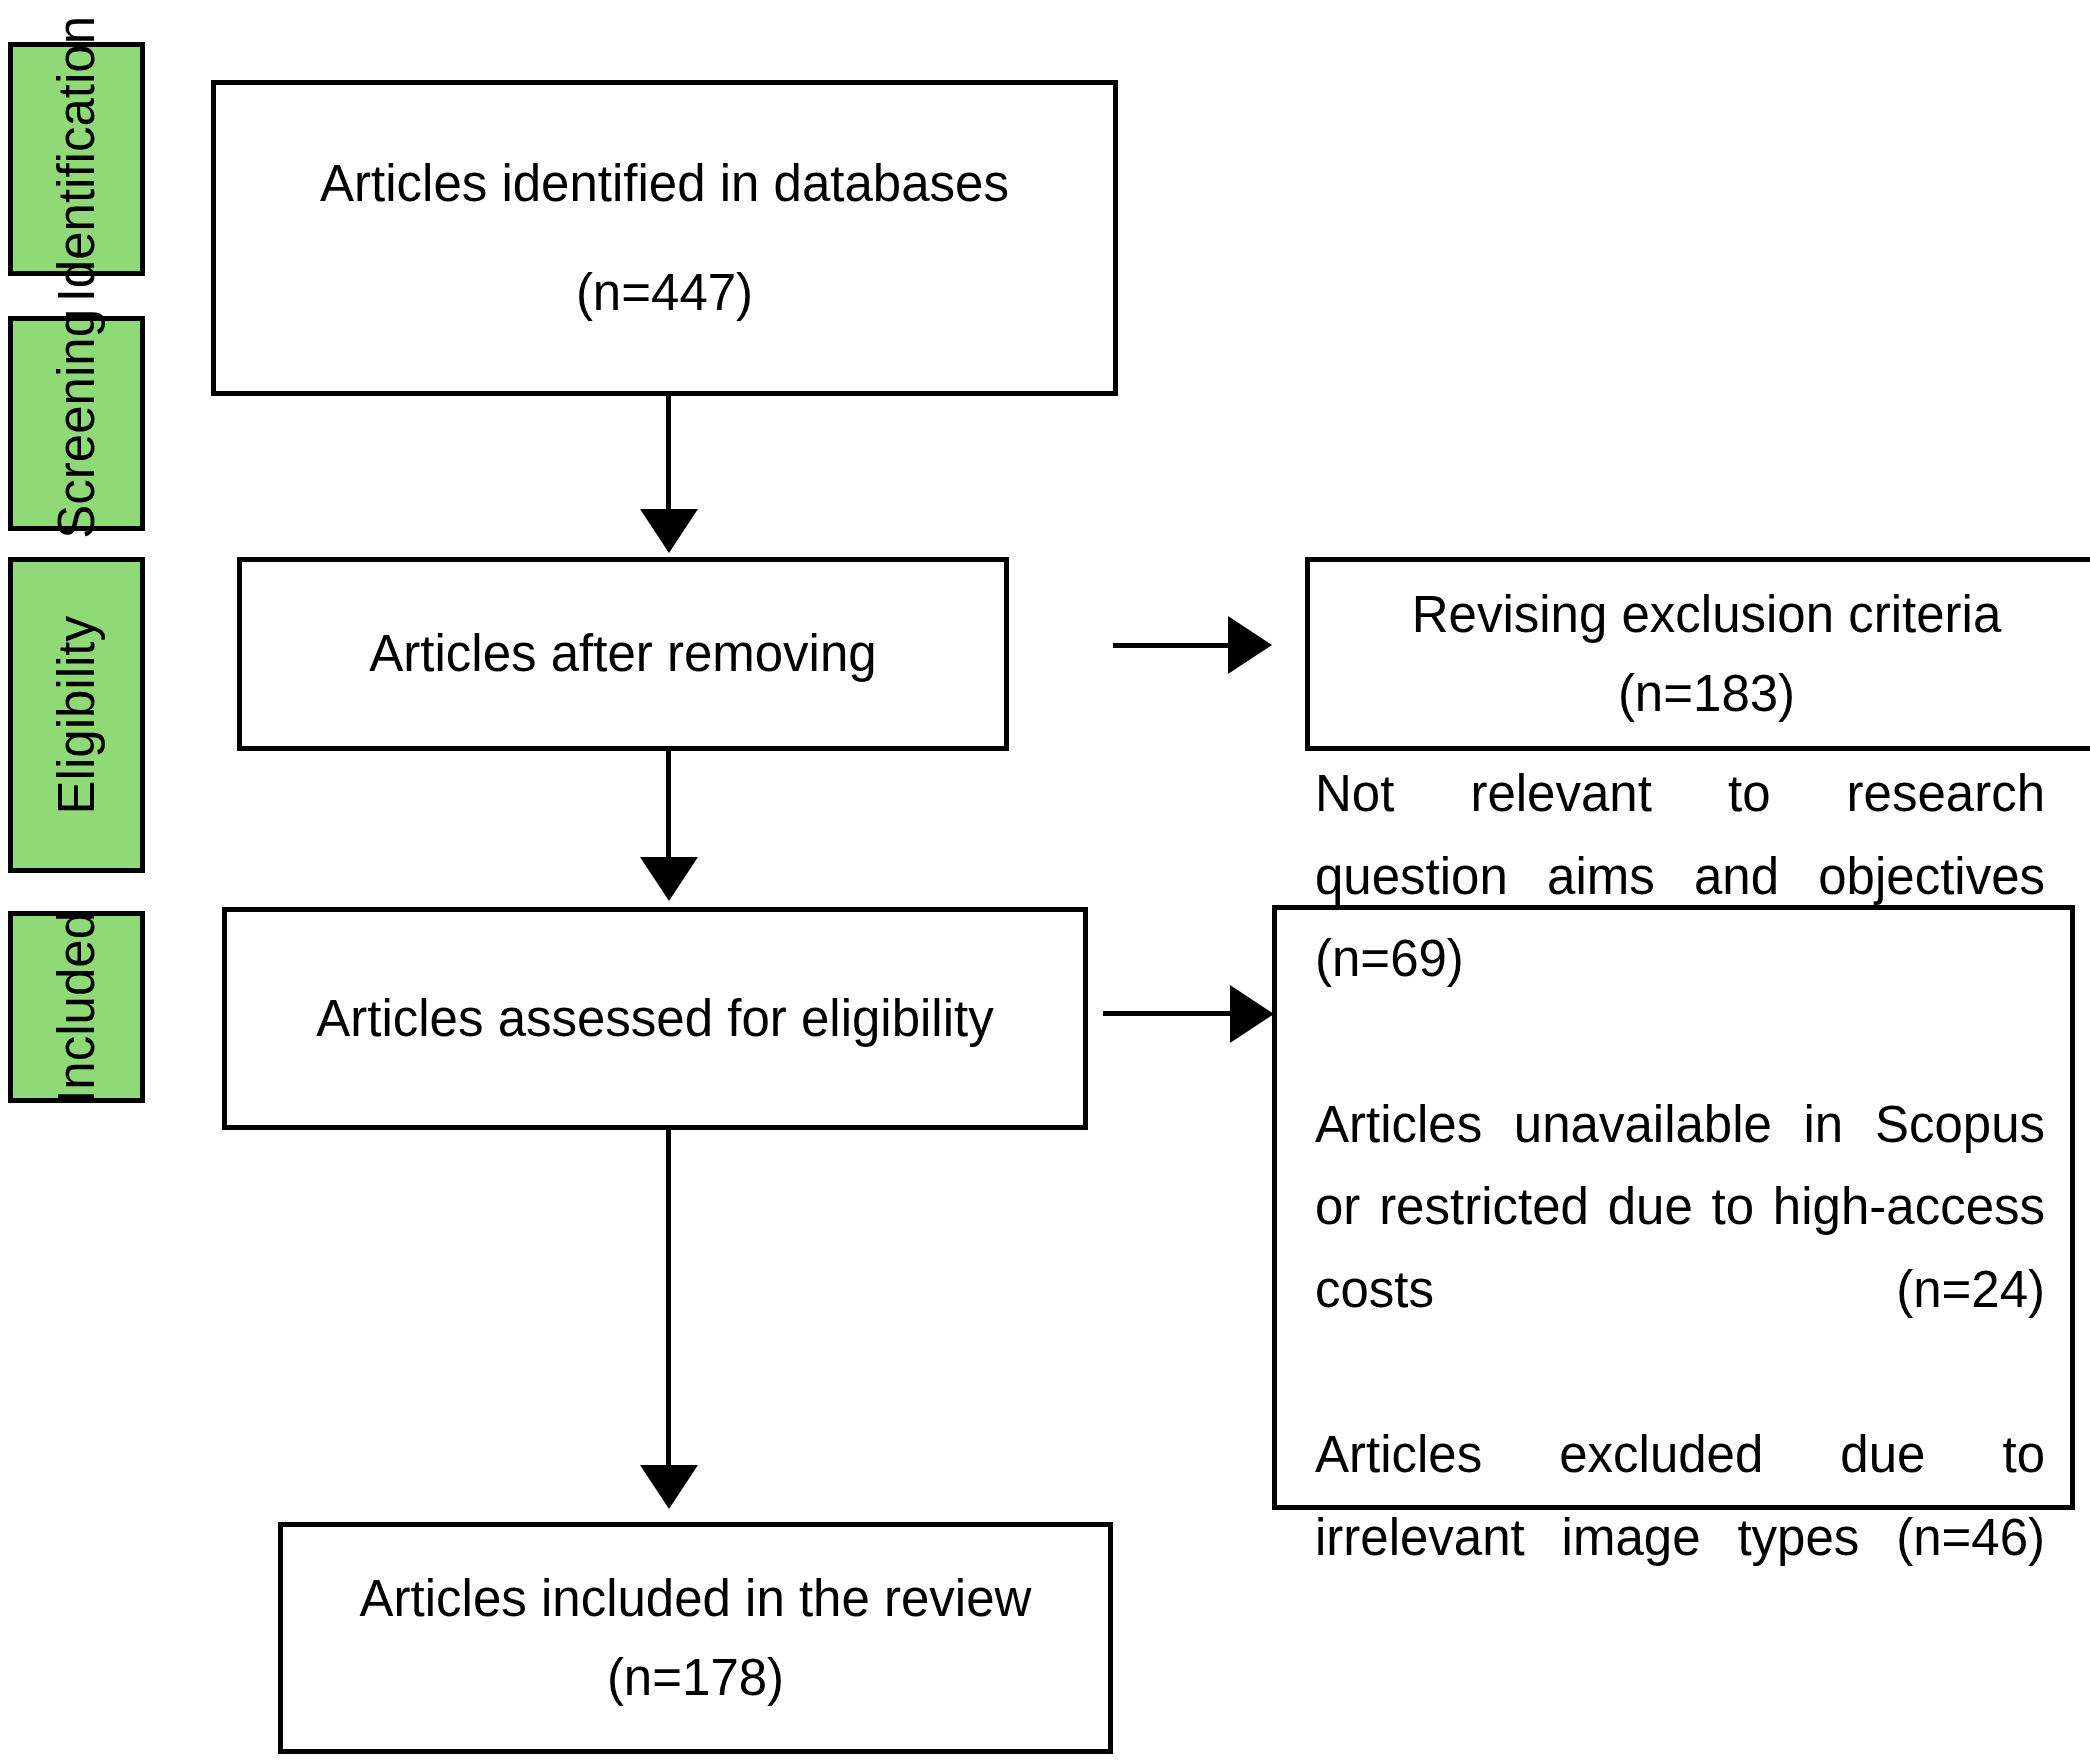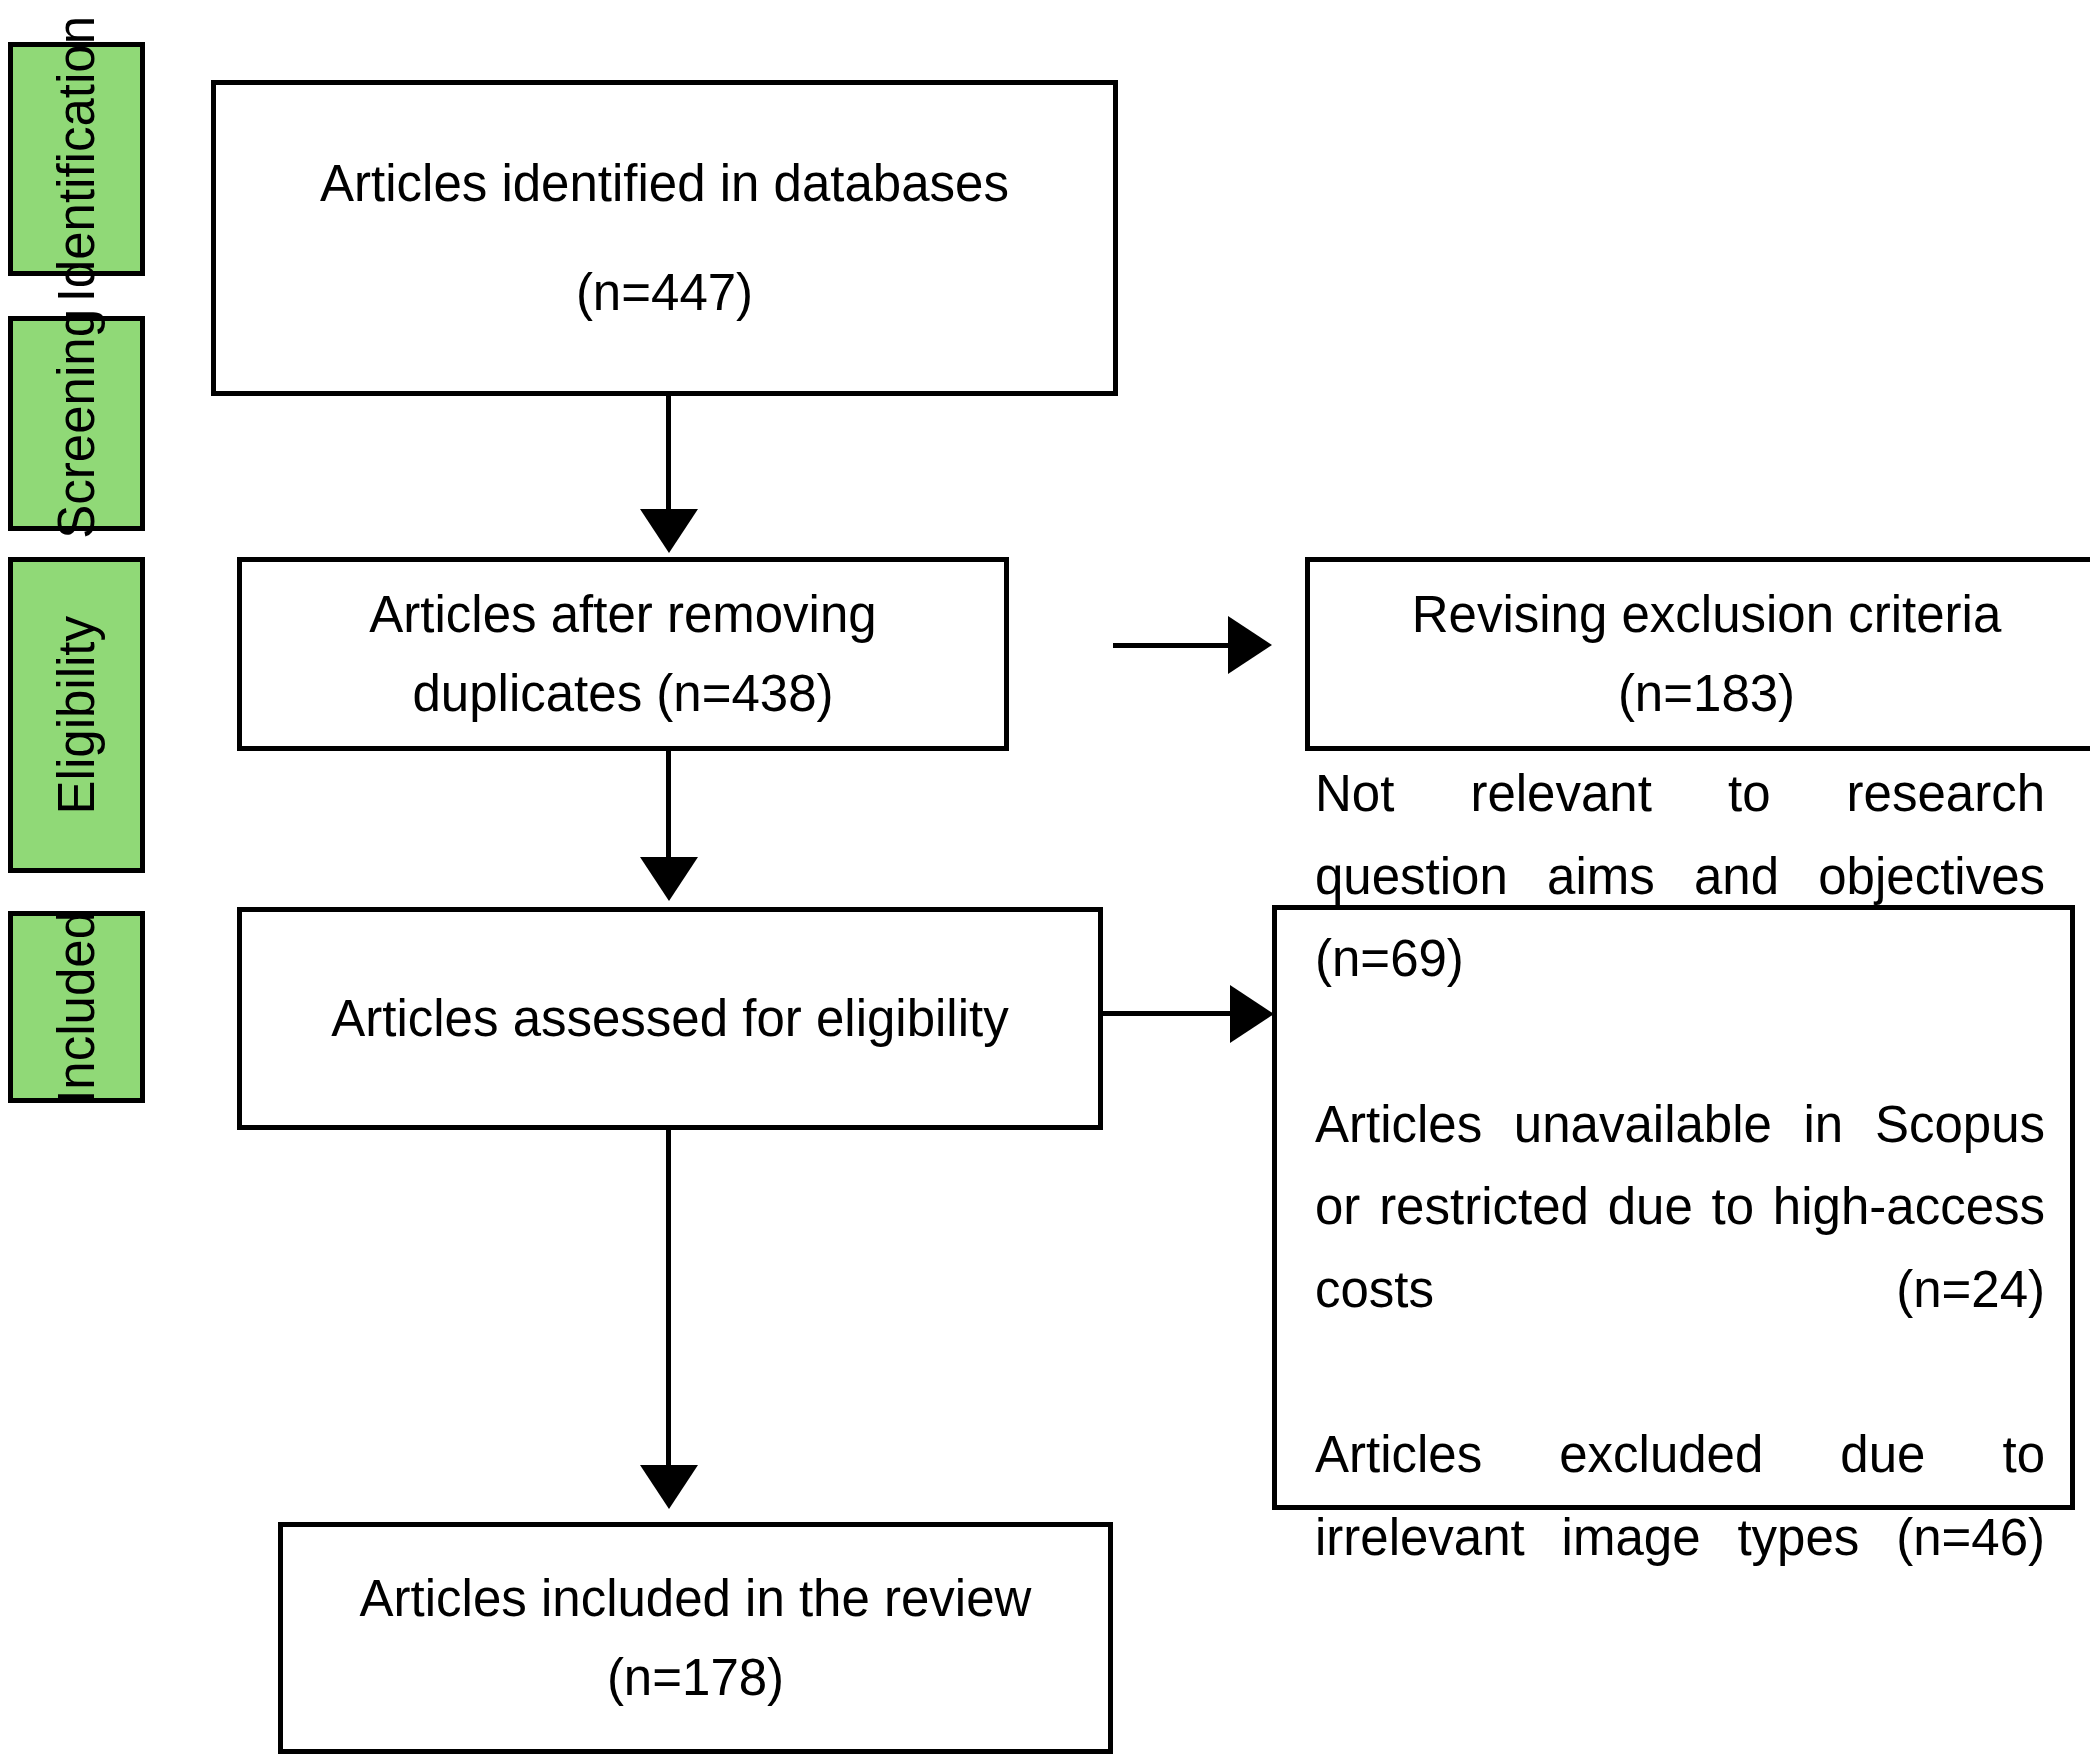--- a/index.html
+++ b/index.html
@@ -139,35 +139,34 @@
     <div class="line">Articles identified in databases</div>
     <div style="height:30px;"></div>
     <div class="line">(n=447)</div>
   </div>
 
   <div class="v-line" style="left:666px; top:396px; height:116px;"></div>
   <div class="arrow-down" style="left:640px; top:509px;"></div>
 
   <div class="flow-box center-text" style="left:237px; top:557px; width:772px; height:194px;">
     <div class="line">Articles after removing</div>
-    <div class="line">duplicates (n=438)</div>
   </div>
 
   <div class="h-line" style="left:1113px; top:643px; width:125px;"></div>
   <div class="arrow-right" style="left:1228px; top:616px;"></div>
 
   <div class="flow-box center-text" style="left:1272px; top:557px; width:803px; height:194px;margin-left:33px;">
     <div class="line">Revising exclusion criteria</div>
     <div class="line">(n=183)</div>
   </div>
 
   <div class="v-line" style="left:666px; top:751px; height:110px;"></div>
   <div class="arrow-down" style="left:640px; top:857px;"></div>
 
-  <div class="flow-box center-text" style="left:237px; top:907px; width:866px; height:223px;">
+  <div class="flow-box center-text" style="left:222px; top:907px; width:866px; height:223px;">
     <div class="line">Articles assessed for eligibility</div>
   </div>
 
   <div class="h-line" style="left:1103px; top:1011px; width:137px;"></div>
   <div class="arrow-right" style="left:1230px; top:985px;"></div>
 
   <div class="reasons-box" style="left:1272px; top:905px; width:803px; height:605px;padding-left:38px;">
     <p>Not relevant to research question aims and objectives (n=69)</p>
     <p>Articles unavailable in Scopus or restricted due to high-access costs (n=24)</p>
     <p>Articles excluded due to irrelevant image types (n=46)</p>

